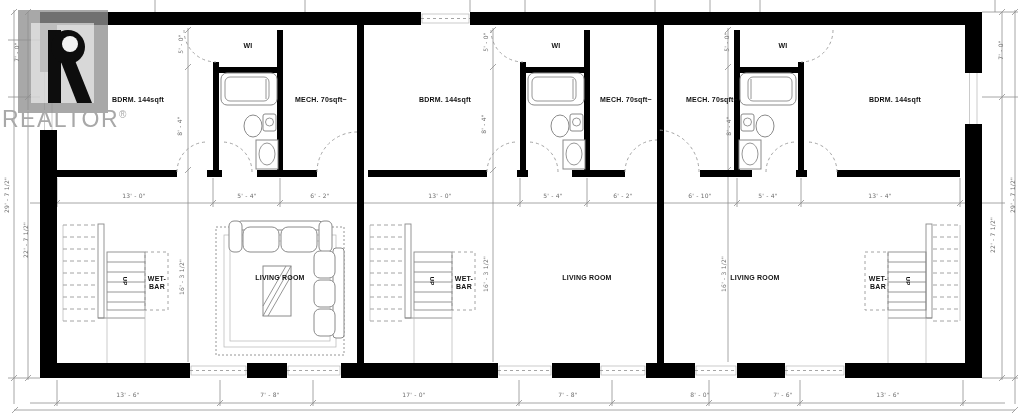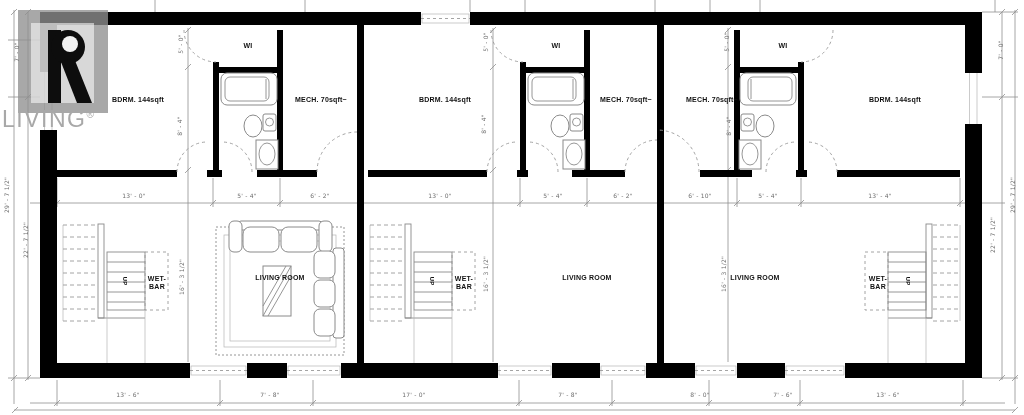--- a/index.html
+++ b/index.html
@@ -263,21 +263,21 @@
       <rect x="31" y="23" width="63" height="80" fill="#ffffff" fill-opacity="0.55"></rect>
       <g fill="#0d0d0d">
         <rect x="48" y="30" width="13" height="73"></rect>
         <circle cx="68" cy="47" r="17"></circle>
         <polygon points="61,62 74,58 92,103 77,103"></polygon>
       </g>
       <circle cx="70" cy="44" r="8" fill="#ffffff" fill-opacity="0.95"></circle>
     </g>
   </svg>
 
-  <div class="wm-text"><span>LIVING</span><sup>®</sup></div>
+  <div class="wm-text"><span>REALTOR</span><sup>®</sup></div>
 
   <div id="labels">
       <div class="room-label" style="left: 138px; top: 100px;">BDRM. 144sqft</div>
       <div class="room-label" style="left: 445px; top: 100px;">BDRM. 144sqft</div>
       <div class="room-label" style="left: 895px; top: 100px;">BDRM. 144sqft</div>
       <div class="room-label" style="left: 248px; top: 46px;">WI</div>
       <div class="room-label" style="left: 556px; top: 46px;">WI</div>
       <div class="room-label" style="left: 783px; top: 46px;">WI</div>
       <div class="room-label" style="left: 321px; top: 100px;">MECH. 70sqft~</div>
       <div class="room-label" style="left: 626px; top: 100px;">MECH. 70sqft~</div>

